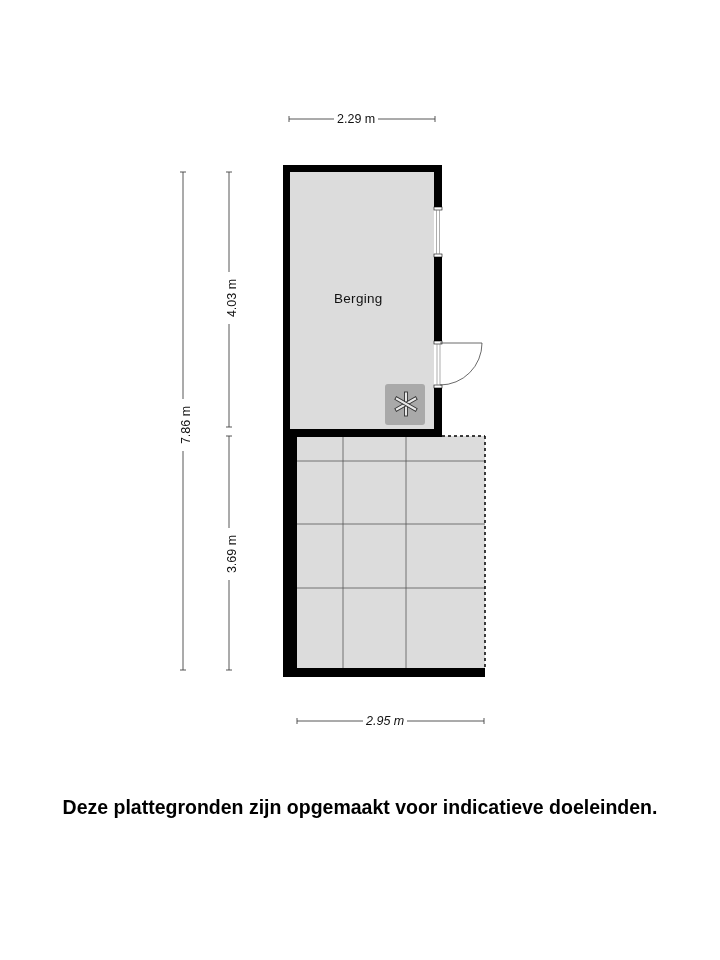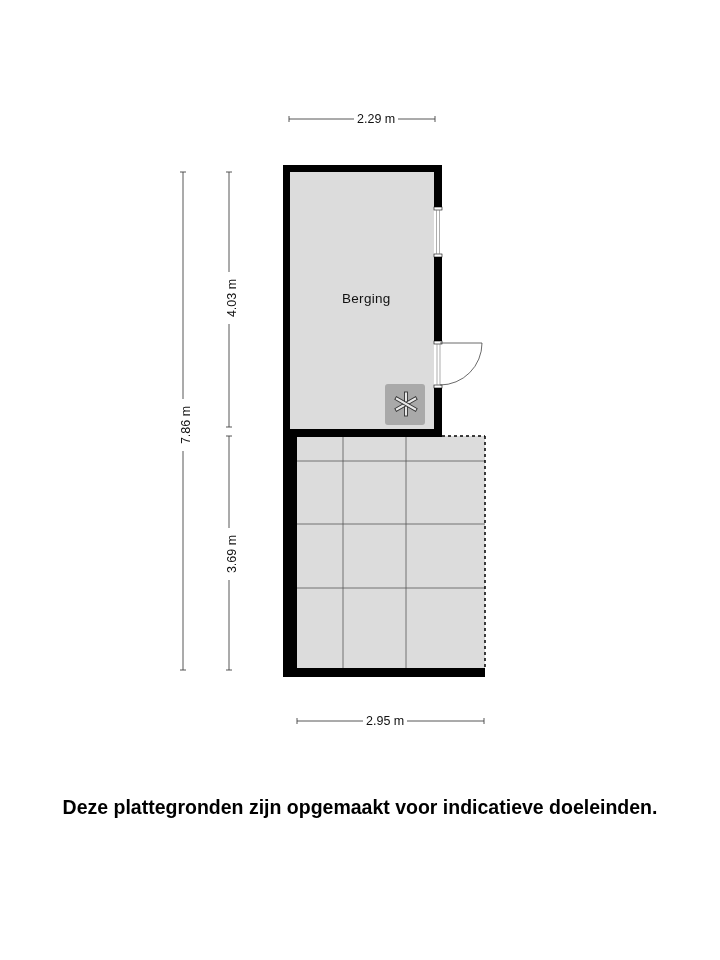--- a/index.html
+++ b/index.html
@@ -1,20 +1,20 @@
 <!DOCTYPE html>
 <html><head>
 <meta charset="utf-8">
 <style>
   html, body { margin:0; padding:0; background:#ffffff; }
   body { width:720px; height:960px; position:relative; overflow:hidden; font-family:"Liberation Sans", sans-serif; }
   svg { position:absolute; left:0; top:0; }
   .dim-label { position:absolute; font-family:"Liberation Sans", sans-serif; font-size:12.5px; color:#111; background:#fff; padding:0 3px; white-space:nowrap; line-height:14px; }
   .dim-label.vert { transform:rotate(-90deg); transform-origin:center center; }
-  .room-label { position:absolute; font-family:"Liberation Sans", sans-serif; font-size:13.5px; color:#111; letter-spacing:0.3px;margin-left:8px; }
+  .room-label { position:absolute; font-family:"Liberation Sans", sans-serif; font-size:13.5px; color:#111; letter-spacing:0.3px; }
   .disclaimer { position:absolute; left:0; width:720px; text-align:center; font-family:"Liberation Sans", sans-serif; font-weight:bold; font-size:19.5px; color:#000; line-height:25px; }
 </style>
 </head>
 <body>
 
 <svg width="720" height="960" viewBox="0 0 720 960">
 
   <rect x="297" y="436" width="188" height="232" fill="#dcdcdc"></rect>
 
   <g stroke="#555" stroke-width="0.8">
@@ -81,22 +81,22 @@
     <line x1="229" y1="172" x2="229" y2="427"></line>
     <line x1="226" y1="172" x2="232" y2="172"></line>
     <line x1="226" y1="427" x2="232" y2="427"></line>
 
     <line x1="229" y1="436" x2="229" y2="670"></line>
     <line x1="226" y1="436" x2="232" y2="436"></line>
     <line x1="226" y1="670" x2="232" y2="670"></line>
   </g>
 </svg>
 
-<div class="dim-label" style="left:334px; top:112px;margin-left:20px;">2.29 m</div>
-<div class="dim-label" style="left:363px; top:714px;">2.95 m</div>
+<div class="dim-label" style="left:334px; top:112px;">2.29 m</div>
+<div class="dim-label" style="left:363px; top:714px;font-style:italic;">2.95 m</div>
 <div class="dim-label vert" style="left:160px; top:418px; width:46px; text-align:center;">7.86 m</div>
 <div class="dim-label vert" style="left:206px; top:291px; width:46px; text-align:center;">4.03 m</div>
 <div class="dim-label vert" style="left:206px; top:547px; width:46px; text-align:center;">3.69 m</div>
 
 <div class="room-label" style="left:334px; top:291px;">Berging</div>
 
 <div class="disclaimer" style="top:795px;">
   <div>Deze plattegronden zijn opgemaakt voor indicatieve doeleinden.</div>
 </div>
 

